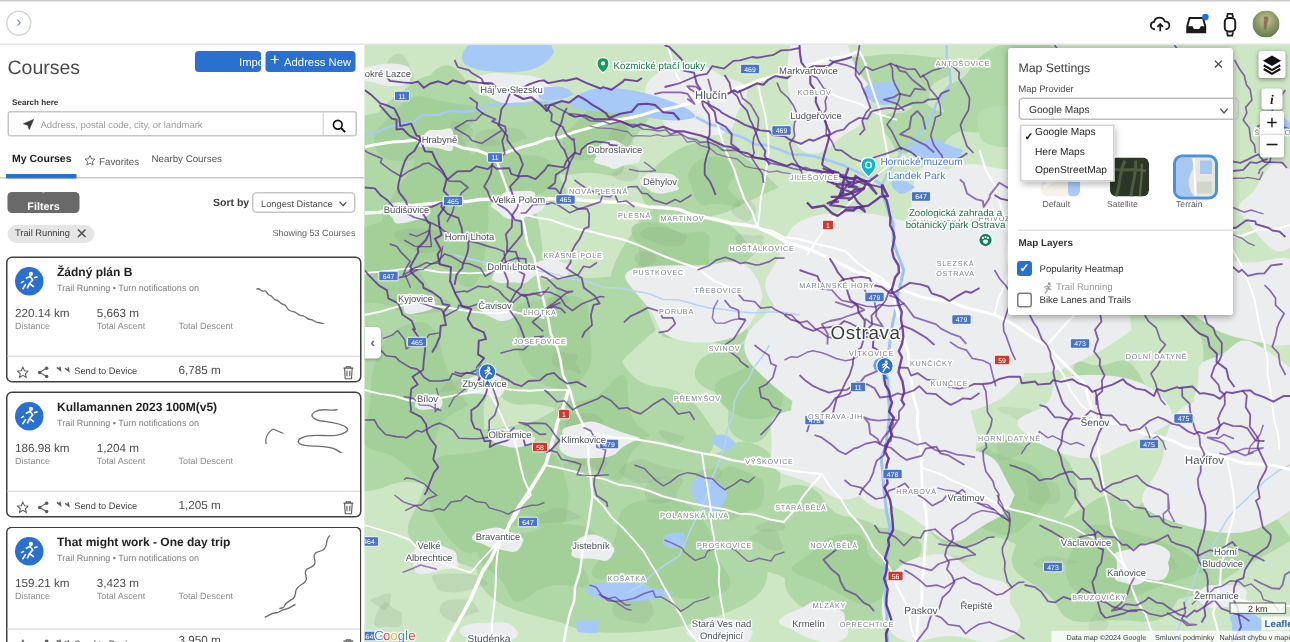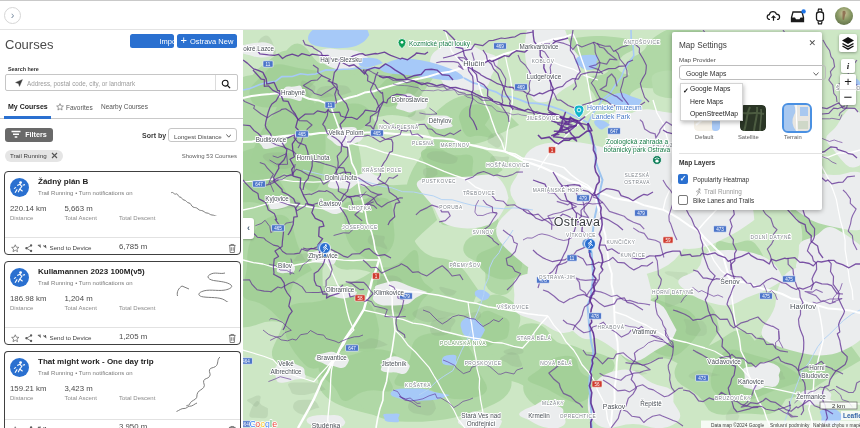--- a/index.html
+++ b/index.html
@@ -24,21 +24,21 @@
 #searchbox .ph { position:absolute; left:21px; top:4.5px; font-size:6.3px; color:#9b9b9b; }
 #searchbox .nav { position:absolute; left:9px; top:3.5px; }
 #searchbox .mag { position:absolute; right:6px; top:3.5px; }
 #searchbox .sep { position:absolute; right:21px; top:0px; width:1px; height:14.5px; background:#dcdcdc; }
 #tabs { position:absolute; left:0; top:70px; width:243px; height:18.5px; border-bottom:1px solid #c9c9c9; }
 #tabs .t1 { position:absolute; left:8px; top:3px; font-size:7px; color:#1d1d1d; font-weight:700; }
 #tabs .t2 { position:absolute; left:56px; top:3px; font-size:6.5px; color:#555; }
 #tabs .t3 { position:absolute; left:101px; top:3px; font-size:6.5px; color:#555; }
 #tabs .ul { position:absolute; left:4px; top:16px; width:47px; height:2.5px; background:#2a70d0; }
 #filtersbtn { position:absolute; left:5px; top:97.5px; width:48px; height:14.5px; background:#696969; border-radius:3px;
-  color:#fff; font-size:7.2px; font-weight:700; display:flex; align-items:center; justify-content:center; gap:4px; }
+  color:#fff; font-size:7.2px; font-weight:700; display:flex; align-items:center; justify-content:center; gap:4px;flex-direction:column; }
 #sortlbl { position:absolute; left:142px; top:101.5px; font-size:7px; font-weight:700; color:#3c3c3c; }
 #sortsel { position:absolute; left:168px; top:97.5px; width:69px; height:14.5px; border:1px solid #c6c6c6; border-radius:3px; background:#fff; }
 #sortsel span { position:absolute; left:5px; top:4.2px; font-size:6.2px; color:#4c4c4c; white-space:nowrap; }
 #chip { position:absolute; left:5px; top:119.5px; height:12.5px; padding:0 5px; background:#e5e5e5; border-radius:7px;
   font-size:6.2px; color:#3b3b3b; display:flex; align-items:center; gap:4px; white-space:nowrap;}
 #showing { position:absolute; right:6px; top:122.5px; font-size:6px; color:#5f5f5f; }
 .card { position:absolute; left:4px; width:237px; height:84px; border:1px solid #404040; border-radius:4px; background:#fff; }
 .card .cic { position:absolute; left:5px; top:5.5px; width:19px; height:19px; border-radius:50%; background:#2a70d0; }
 .card .ttl { position:absolute; left:33px; top:4.5px; font-size:8px; font-weight:700; color:#222; white-space:nowrap;}
 .card .sub { position:absolute; left:33px; top:18px; font-size:6px; color:#7c7c7c; white-space:nowrap;}
@@ -120,21 +120,21 @@
   <div id="side">
     <h1>Courses</h1>
     <div class="bluebtn" id="btn-import">
       <svg width="11" height="8" viewBox="0 0 11 8">
           <path d="M3 6.5 C1.7 6.5 0.8 5.7 0.8 4.6 C0.8 3.6 1.5 2.9 2.4 2.8 C2.7 1.6 3.8 0.8 5.1 0.8 C6.3 0.8 7.3 1.5 7.7 2.6 C9 2.7 10.1 3.5 10.1 4.7 C10.1 5.7 9.3 6.5 8.2 6.5 Z M5.5 6.8 L5.5 3.6 M4.2 4.8 L5.5 3.5 L6.8 4.8" fill="none" stroke="#fff" stroke-width="1"></path>
         </svg>
       <span>Import</span>
       </div>
     <div class="bluebtn" id="btn-create">
         <span style="font-size:11px; margin-top:-2px">+</span>
-        <span>Ostrava New</span>
+        <span>Address New</span>
       </div>
     <div id="searchlbl">Search here</div>
     <div id="searchbox">
       <svg class="nav" width="8" height="8" viewBox="0 0 10 10">
           <path d="M9.2 0.8 L0.8 4.4 L4.4 5.6 L5.6 9.2 Z" fill="#3c3c3c" stroke="#3c3c3c" stroke-width="0.6" stroke-linejoin="round"></path>
         </svg>
       <span class="ph">Address, postal code, city, or landmark</span>
       <span class="sep"></span>
       <svg class="mag" width="10" height="10" viewBox="0 0 11 11">
           <circle cx="4.6" cy="4.6" r="3.2" fill="none" stroke="#111" stroke-width="1.2"></circle>

